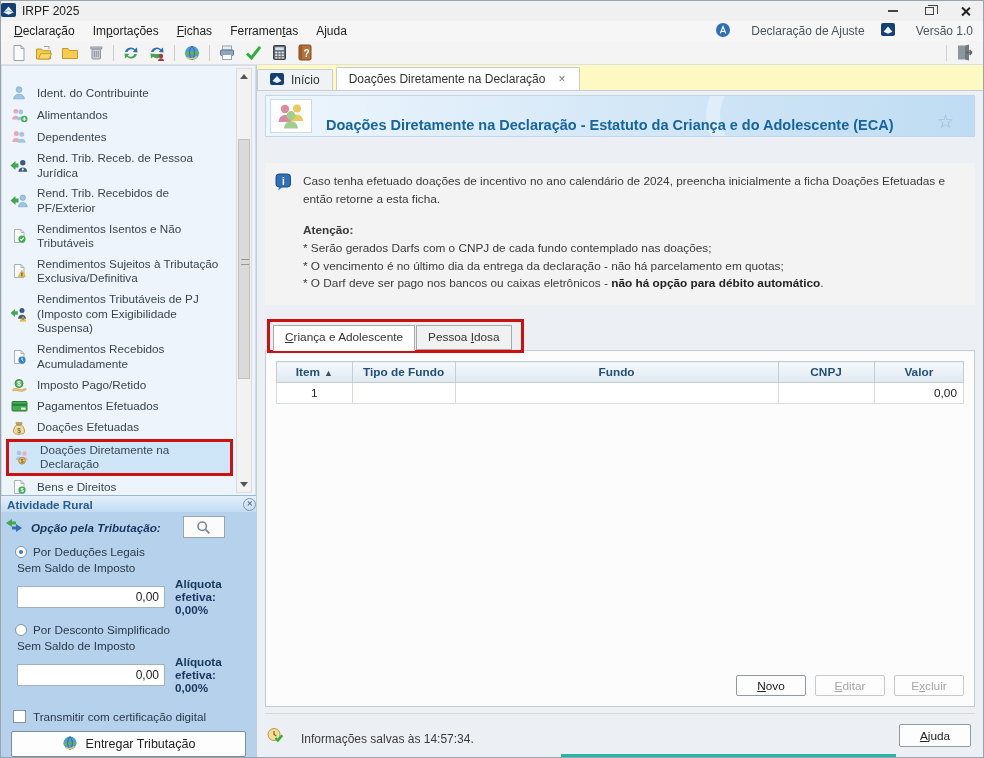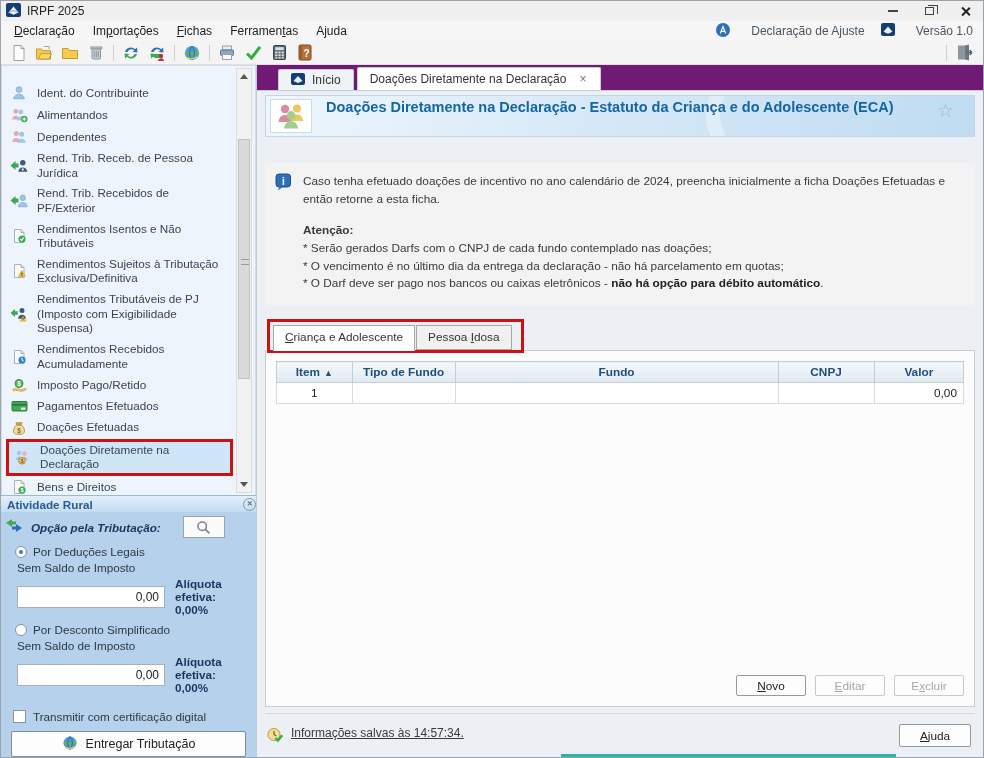--- a/index.html
+++ b/index.html
@@ -1,21 +1,21 @@
 <!DOCTYPE html>
 <html><head>
 <meta charset="utf-8">
 <style>
   * { box-sizing: border-box; margin:0; padding:0; }
   html,body { width:984px; height:758px; overflow:hidden; background:#d8d8d8; }
   body { font-family:"Liberation Sans", sans-serif; font-size:12px; color:#333; }
   .window { width:984px; height:758px; background:#f0f0f0; border:1px solid #9aa4ad; display:flex; flex-direction:column; position:relative; }
 
   
-  .titlebar { height:20px; display:flex; align-items:center; padding-left:5px; background:#f0f0f0; flex:0 0 auto; }
+  .titlebar { height:20px; display:flex; align-items:center; background:#f0f0f0; flex:0 0 auto; }
   .titlebar .ttl { margin-left:6px; font-size:12px; color:#222; }
   .wc-group { margin-left:auto; display:flex; height:100%; }
   .wc { width:36px; display:flex; align-items:center; justify-content:center; cursor:default; }
   .wc-min-g { width:10px; height:0; border-bottom:2px solid #444; }
   .wc-max-g { width:9px; height:8px; border:1px solid #444; position:relative; }
   .wc-max-g:before { content:""; position:absolute; left:2px; top:-3px; width:9px; height:8px; border:1px solid #444; border-left:none; border-bottom:none; }
   .wc-close-g { position:relative; width:11px; height:11px; }
   .wc-close-g:before,.wc-close-g:after { content:""; position:absolute; left:5px; top:0; width:1.6px; height:11px; background:#222; }
   .wc-close-g:before { transform:rotate(45deg);} .wc-close-g:after { transform:rotate(-45deg);}
 
@@ -62,27 +62,27 @@
   .sublabel { padding:3px 8px 1px 16px; color:#2c3947; }
   .value-row { display:flex; align-items:center; gap:10px; padding:2px 8px 2px 16px; }
   .rural-input { width:148px; height:22px; background:#fff; border:1px solid #a4b0bc; text-align:right; padding:0 5px; font-size:12px; color:#222; font-family:"Liberation Sans",sans-serif; }
   .aliq { font-weight:bold; color:#17365d; font-size:11.7px; }
   .chk-row { display:flex; align-items:center; gap:7px; padding:14px 8px 4px 12px; color:#2c3947; }
   .checkbox { width:13px; height:13px; background:#fff; border:1px solid #8494a4; flex:0 0 auto; }
   .entregar { margin:4px 10px 0 10px; height:26px; background:#fdfdfd; border:1px solid #7f8c99; border-radius:2px; display:flex; align-items:center; justify-content:center; gap:8px; font-size:12.5px; color:#222; }
 
   
   .main { flex:1; min-width:0; display:flex; flex-direction:column; background:#ecf0f4; position:relative; }
-  .tabstrip { height:25px; display:flex; align-items:flex-end; padding-left:21px; background:#701a75; flex:0 0 auto; }
+  .tabstrip { height:25px; display:flex; align-items:flex-end; padding-left:0; background:#fef9c3; flex:0 0 auto; }
   .tab { display:flex; align-items:center; gap:7px; height:21px; padding:0 12px; border:1px solid #c5cdd5; border-bottom:none; background:#f0f3f6; margin-right:3px; border-radius:2px 2px 0 0; color:#333; }
   .tab.active { background:#fff; height:24px; border-bottom:1px solid #fff; margin-bottom:-1px; }
   .tab-close { margin-left:4px; color:#777; font-size:12px; padding:0 2px; }
 
   .content { flex:1; display:flex; flex-direction:column; padding:4px 8px 0 8px; border-top:1px solid #c5cdd5; background:#ecf0f4; min-height:0; }
-  .banner { flex:0 0 42px; border:1px solid #c3d6e8; background:linear-gradient(100deg,#eef6fd 0%,#d7e9f8 45%,#bfdcf2 100%); display:flex; align-items:flex-start; gap:14px; padding:3px 4px; position:relative; overflow:hidden; }
+  .banner { flex:0 0 42px; border:1px solid #c3d6e8; background:linear-gradient(100deg,#eef6fd 0%,#d7e9f8 45%,#bfdcf2 100%); display:flex; align-items:flex-end; gap:14px; padding:3px 4px; position:relative; overflow:hidden; }
   .banner:before { content:""; position:absolute; right:-60px; top:-70px; width:300px; height:150px; border:14px solid rgba(255,255,255,.35); border-radius:50%; }
   .banner-icon { width:42px; height:34px; background:#fff; border:1px solid #cfdae4; display:flex; align-items:center; justify-content:center; }
   .banner-title { color:#1565a0; font-weight:bold; font-size:14.5px; z-index:1; }
   .banner-star { margin-left:auto; color:#9db8ce; font-size:19px; padding-right:16px; z-index:1; }
 
   .infobox { margin-top:26px; background:#f3f3f3; padding:10px 12px 12px 10px; display:flex; gap:10px; color:#3a3a3a; font-size:11.8px; line-height:1.5; }
   .info-text b { color:#222; }
   .info-att { margin-top:14px; font-weight:bold; }
 
   .subtab-zone { margin-top:14px; padding-left:2px; flex:0 0 auto; position:relative; z-index:2; }
@@ -95,21 +95,21 @@
   table.grid th { background:linear-gradient(#f4f8fb,#e0e9f1); color:#1f4e79; font-weight:bold; font-size:11.8px; border:1px solid #c4ccd4; padding:3px 4px; text-align:center; }
   table.grid td { border:1px solid #d5dbe1; background:#fff; font-size:11.8px; padding:3px 6px; height:19px; color:#222; }
   td.c-item { text-align:center; } td.c-valor { text-align:right; }
   .sort-ind { font-size:9px; color:#33506b; margin-left:4px; }
   .panel-fill { flex:1; }
   .panel-buttons { display:flex; justify-content:flex-end; gap:9px; padding:4px 0 2px 0; }
   .btn { min-width:70px; height:21px; padding:0 14px; background:#fdfdfd; border:1px solid #8f9aa4; border-radius:2px; font-size:11.8px; color:#222; display:flex; align-items:center; justify-content:center; }
   .btn.disabled { color:#a6a6a6; border-color:#c9c9c9; }
 
   .statusrow { flex:0 0 44px; display:flex; align-items:center; padding:0 2px; border-top:1px solid #d8d8d8; margin-top:6px; color:#3a3a3a; }
-  .status-left { display:flex; align-items:flex-start; gap:7px; font-size:12px;text-decoration:underline; }
+  .status-left { display:flex; align-items:flex-end; gap:17px; font-size:12px; }
   .status-right { margin-left:auto; padding-right:2px; }
   .btn-ajuda { min-width:72px; height:23px; }
 
   .teal-strip { position:absolute; bottom:0; left:560px; width:335px; height:3px; background:#28b5a8; }
 
   u { text-decoration:underline; }
   svg text { font-family:"Liberation Sans",sans-serif; }
 </style>
 </head>
 <body>

